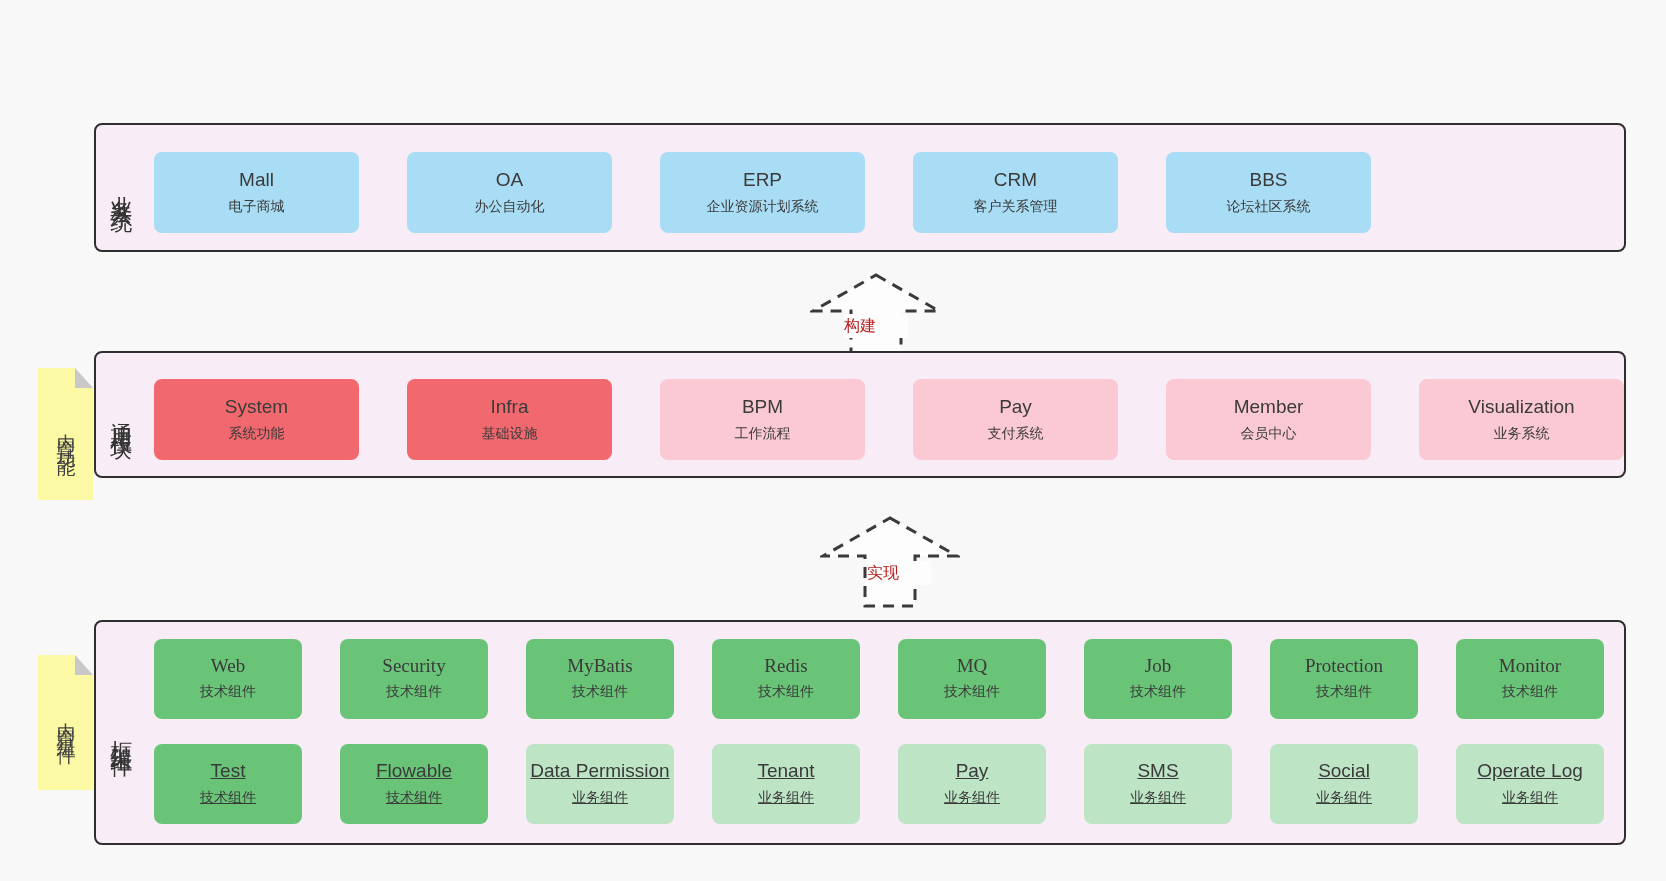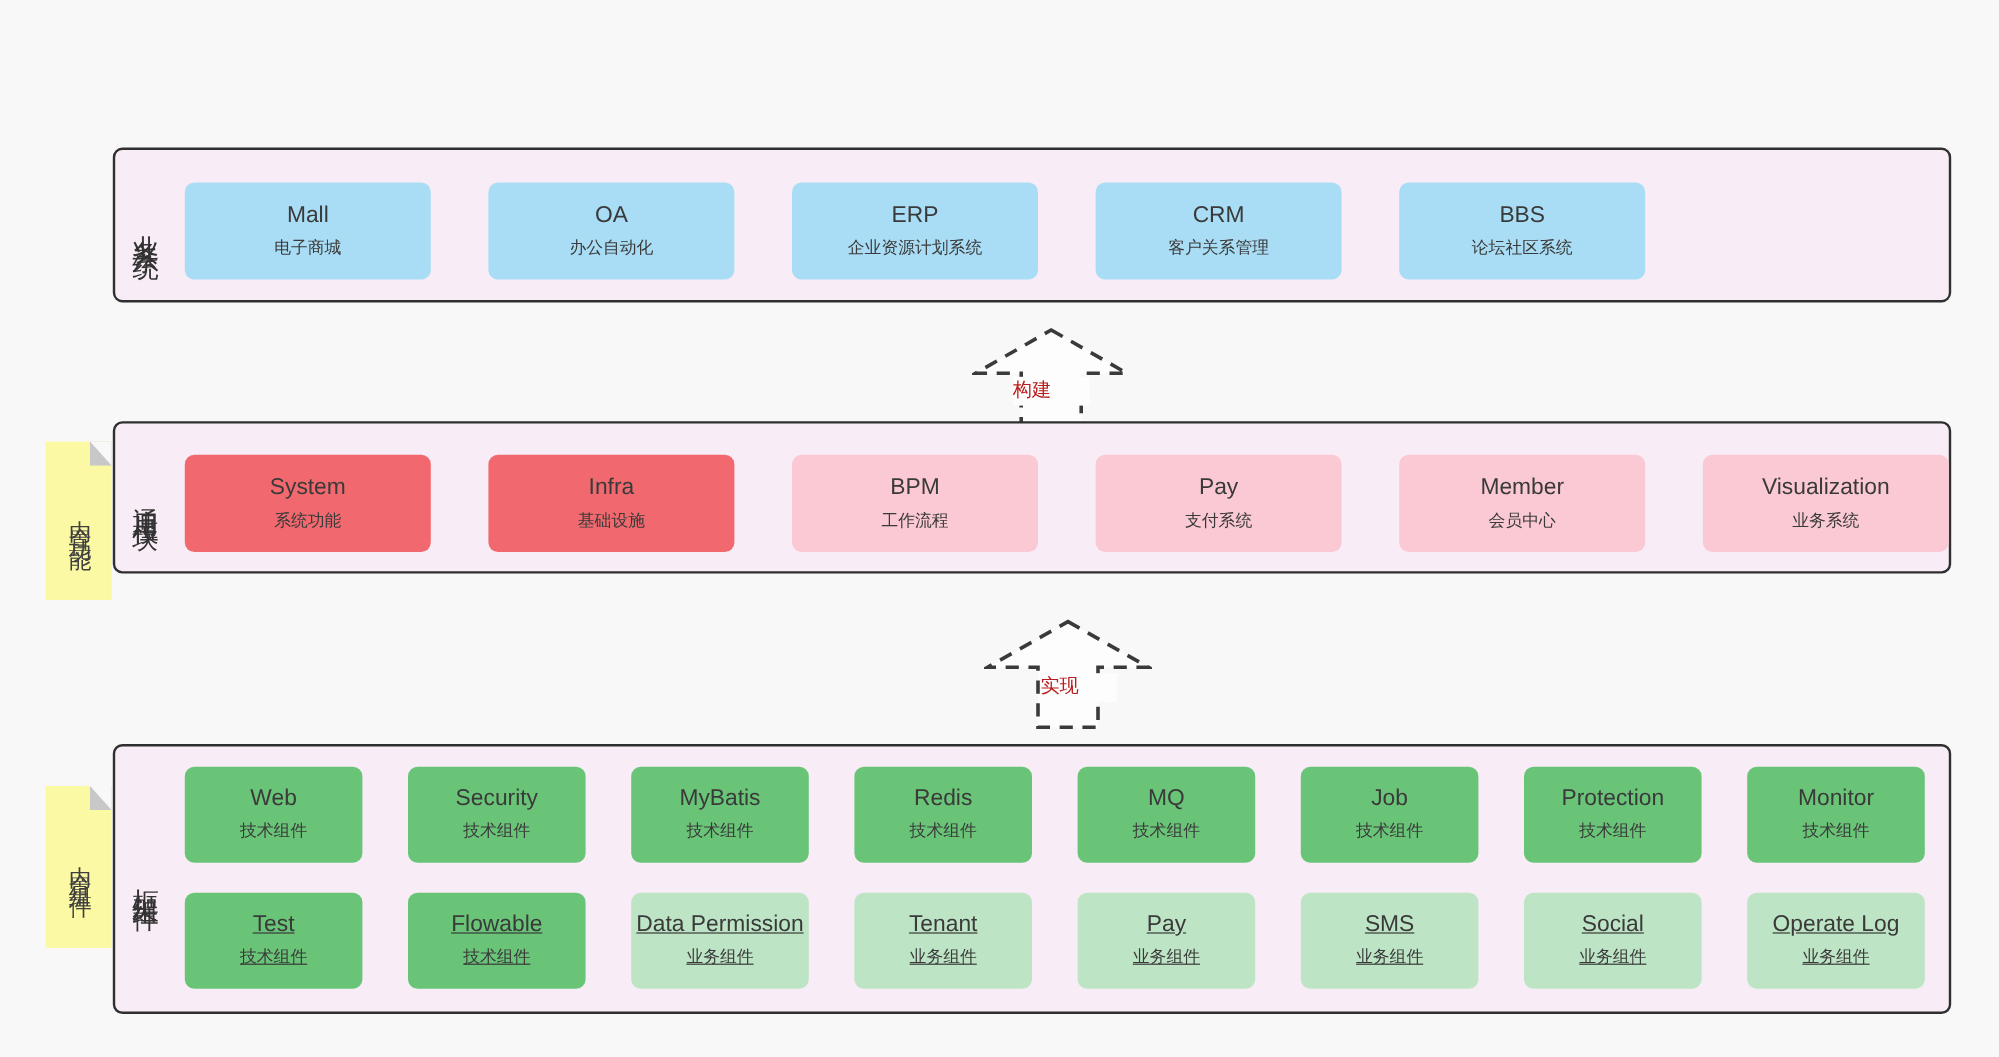--- a/index.html
+++ b/index.html
@@ -24,21 +24,21 @@
   .vtext{
     writing-mode:vertical-rl;text-orientation:upright;
     font-size:22px;letter-spacing:5px;line-height:1.2;color:#333;
   }
   .boxes-row{
     position:absolute;left:58px;display:flex;gap:48px;
   }
   .boxes-row.grid8{gap:38px;}
   #layer-business .boxes-row{top:27px;}
   #layer-common .boxes-row{top:26px;}
-  #layer-framework .row1{top:17px;}
+  #layer-framework .row1{top:17px;font-family:Liberation Serif, serif;}
   #layer-framework .row2{top:122px;text-decoration:underline;}
   .box{
     width:205px;height:81px;border-radius:8px;
     display:flex;flex-direction:column;align-items:center;justify-content:center;
     text-align:center;
   }
   .grid8 .box{width:148px;height:80px;}
   .box .en{font-size:19px;line-height:26px;}
   .box .zh{font-size:14px;line-height:26px;}
   .box.blue{background:#a9ddf5;}

